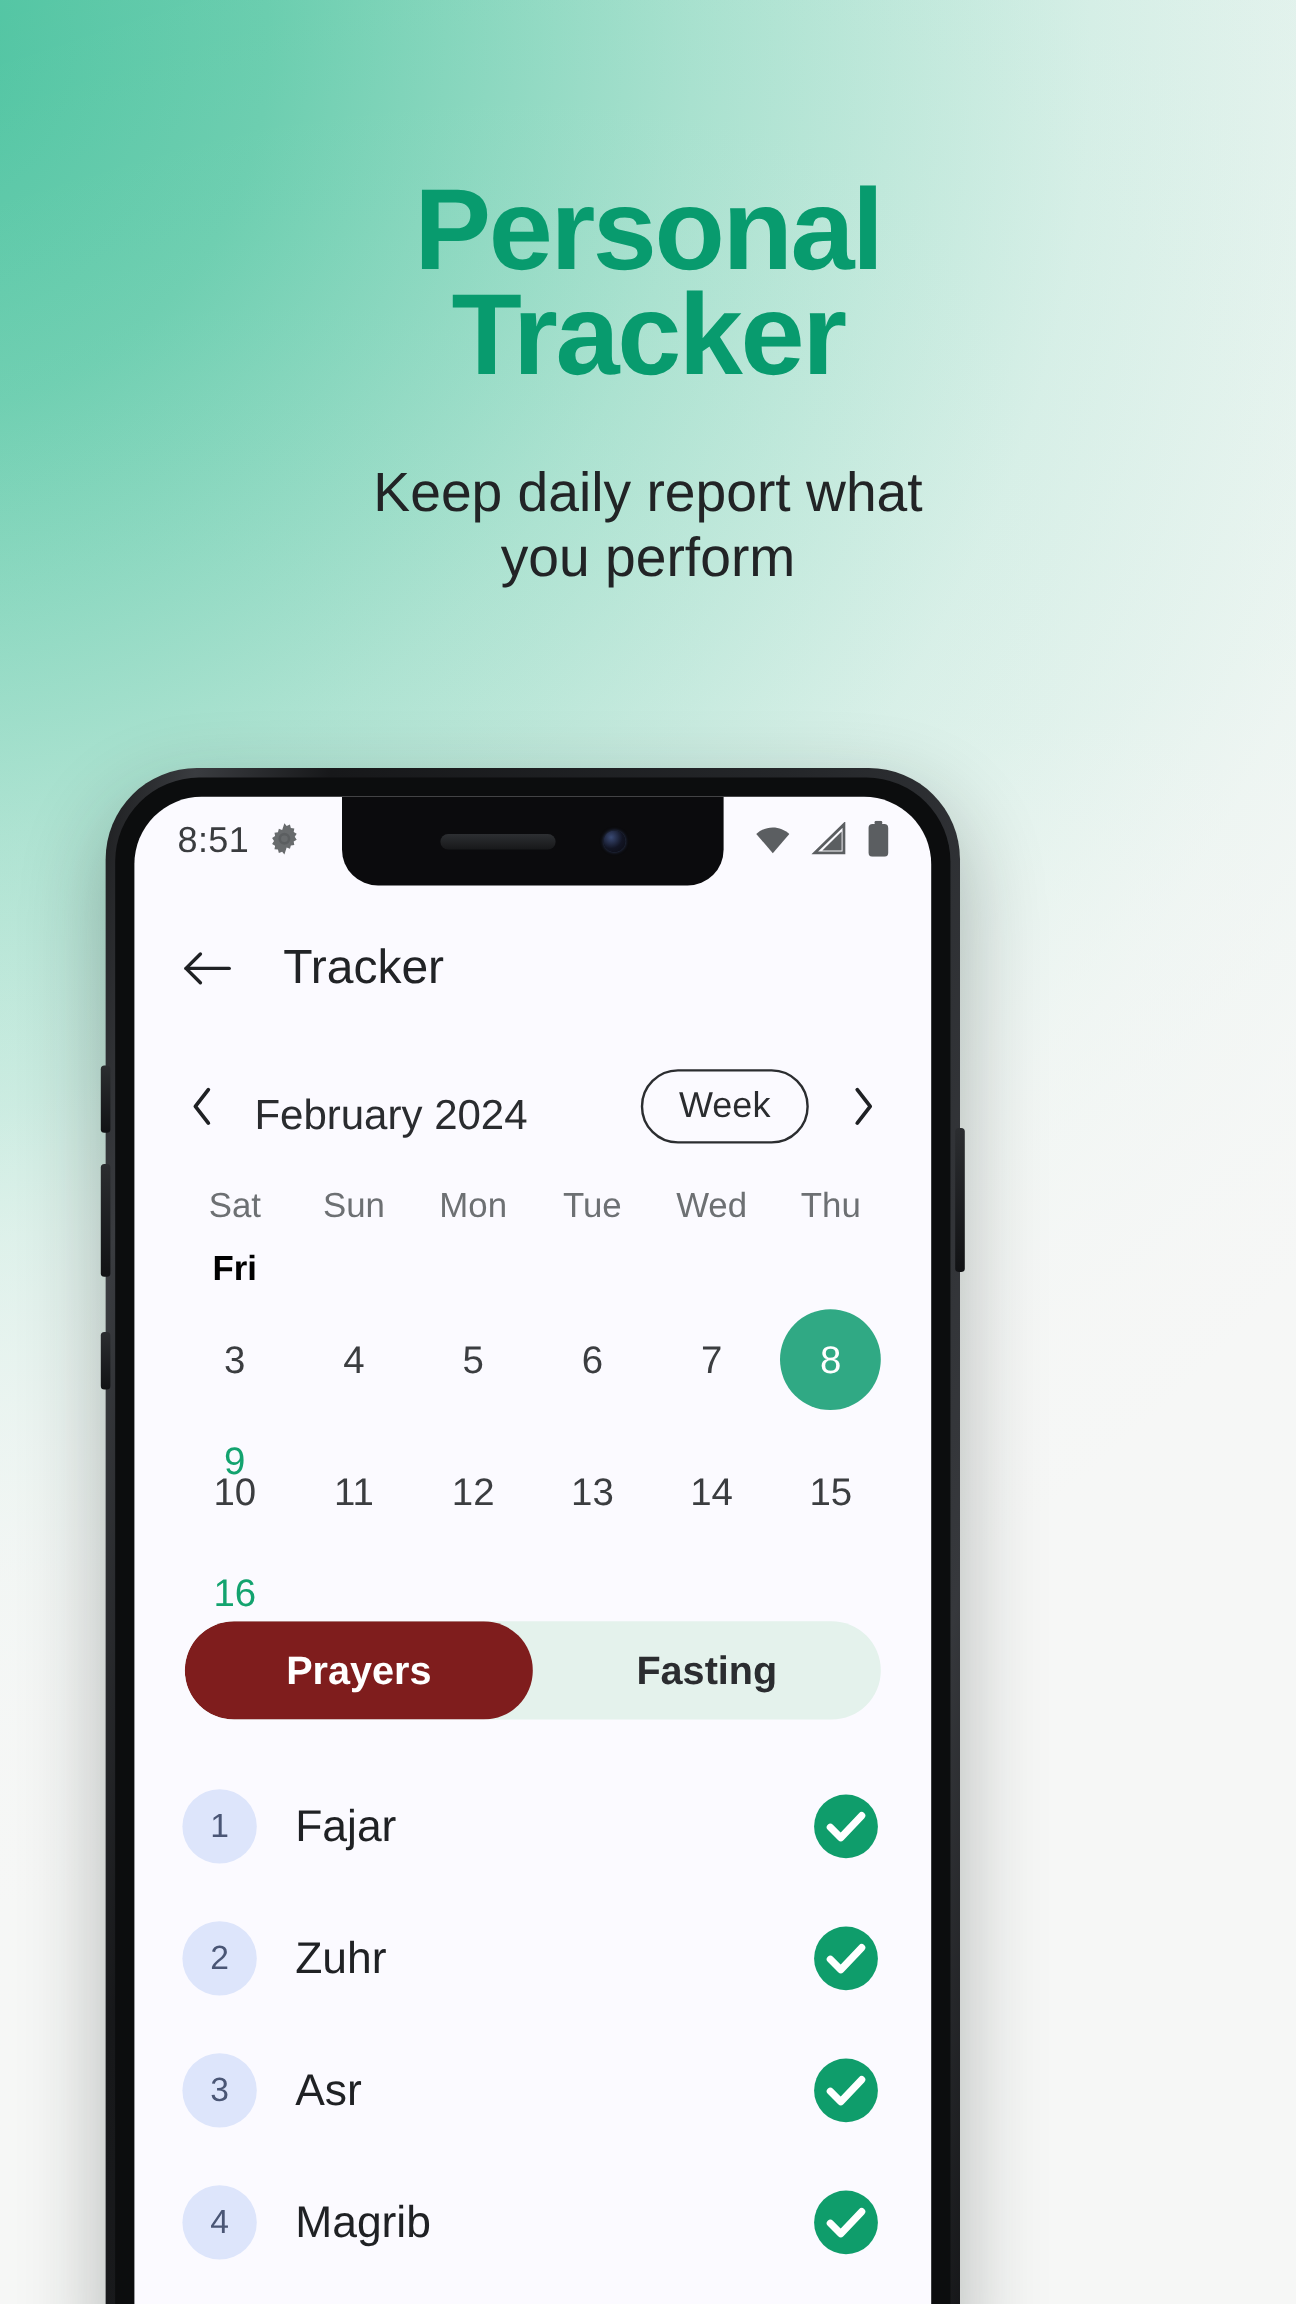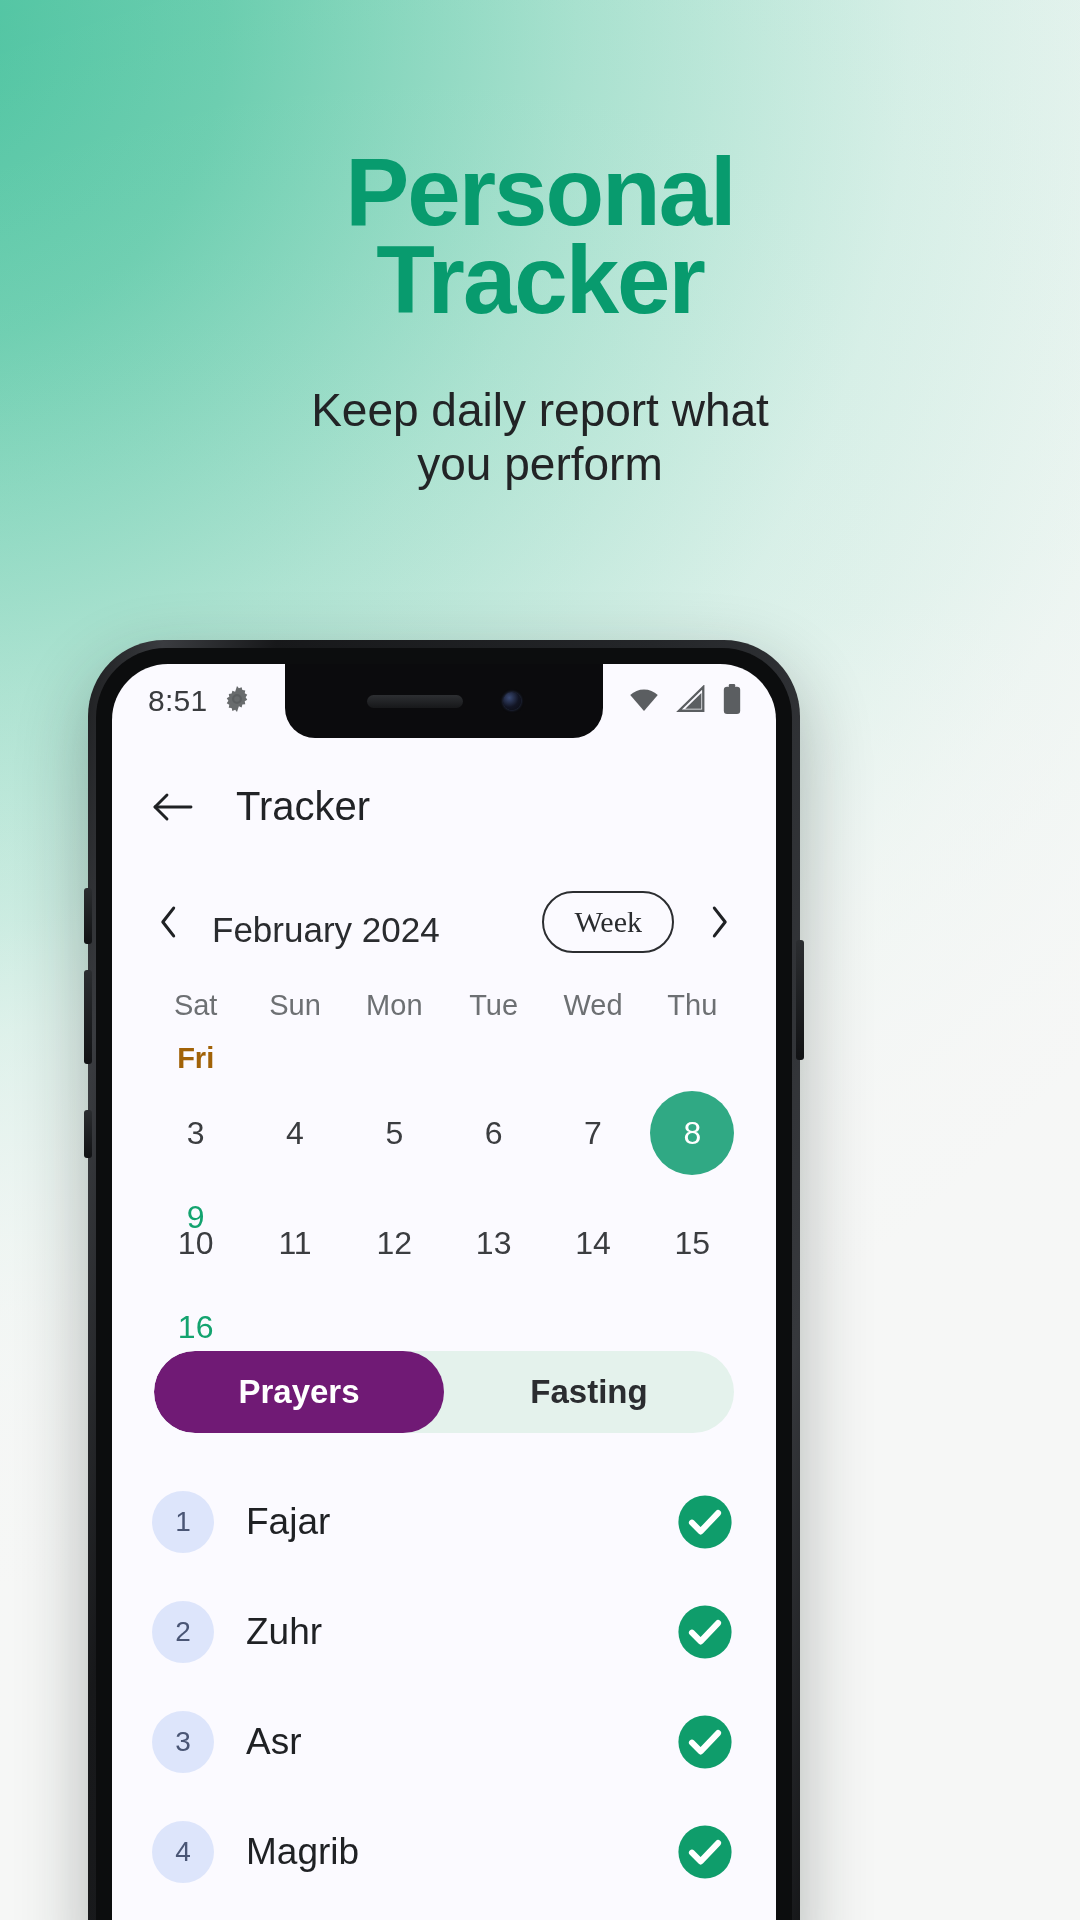--- a/index.html
+++ b/index.html
@@ -138,37 +138,36 @@
   .cal-chev { width:46px; display:flex; align-items:center; justify-content:center; cursor:pointer; }
   .cal-month { font-size:35px; color:#2a2c2f; margin-left:12px; flex:0 0 auto;margin-top:16px; }
   .cal-spacer { flex:1 1 auto; }
   .cal-week-pill {
     border:2.5px solid #2b2d30;
     border-radius:999px;
     padding:12px 30px;
     font-size:30px;
     color:#2a2c2f;
     cursor:pointer;
-    font-family:Liberation Serif, serif;
   }
   .cal-grid {
     margin-top:18px;
   }
   .cal-row {
     display:grid;
     grid-template-columns:repeat(6,1fr);
     align-items:center;
   }
   .cal-dow {
     text-align:center;
     font-size:29px;
     color:#6d7073;
     padding:10px 0;
   }
-  .cal-dow.is-accent { color:#a16207; font-weight:bold; }
+  .cal-dow.is-accent { color:#000000; font-weight:bold; }
   .cal-row-dates { margin-top:6px; height:104px; }
   .cal-date {
     justify-self:center;
     width:84px; height:84px;
     display:flex; align-items:center; justify-content:center;
     font-size:32px;
     color:#3b3d40;
     border-radius:50%;
     cursor:pointer;
   }
@@ -190,21 +189,21 @@
   .seg-item {
     flex:1 1 50%;
     display:flex; align-items:center; justify-content:center;
     font-size:33px;
     font-weight:bold;
     color:#2b2d30;
     cursor:pointer;
     border-radius:999px;
   }
   .seg-item.is-active {
-    background:#701a75;
+    background:#7f1d1d;
     color:#ffffff;
   }
 
   
   .plist { margin-top:34px; padding:0 42px 0 40px; }
   .prow {
     display:flex; align-items:center;
     height:110px;
   }
   .prow-num {

